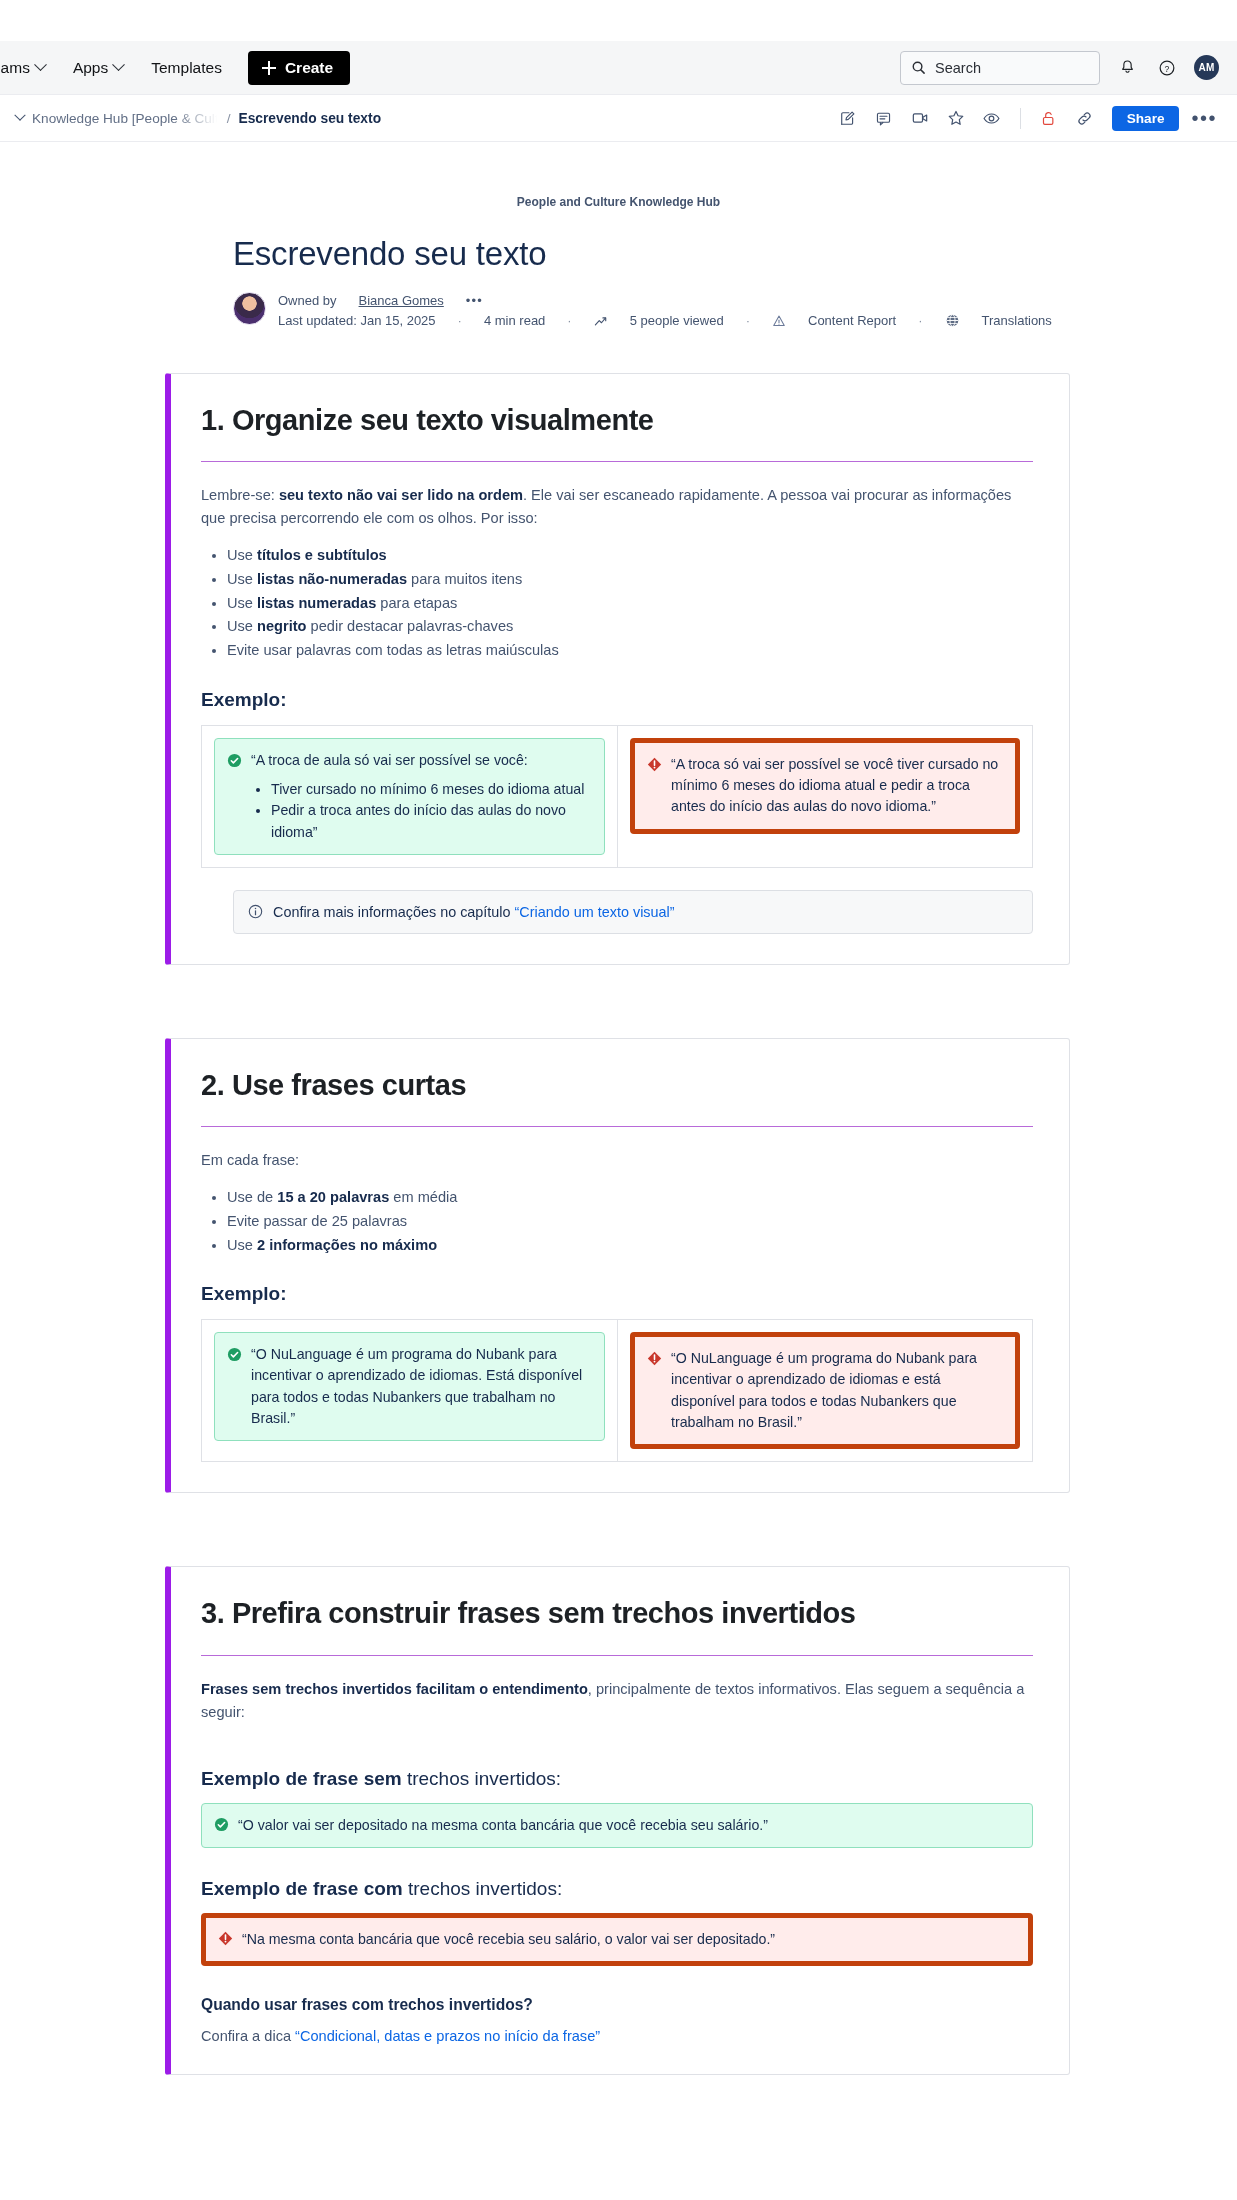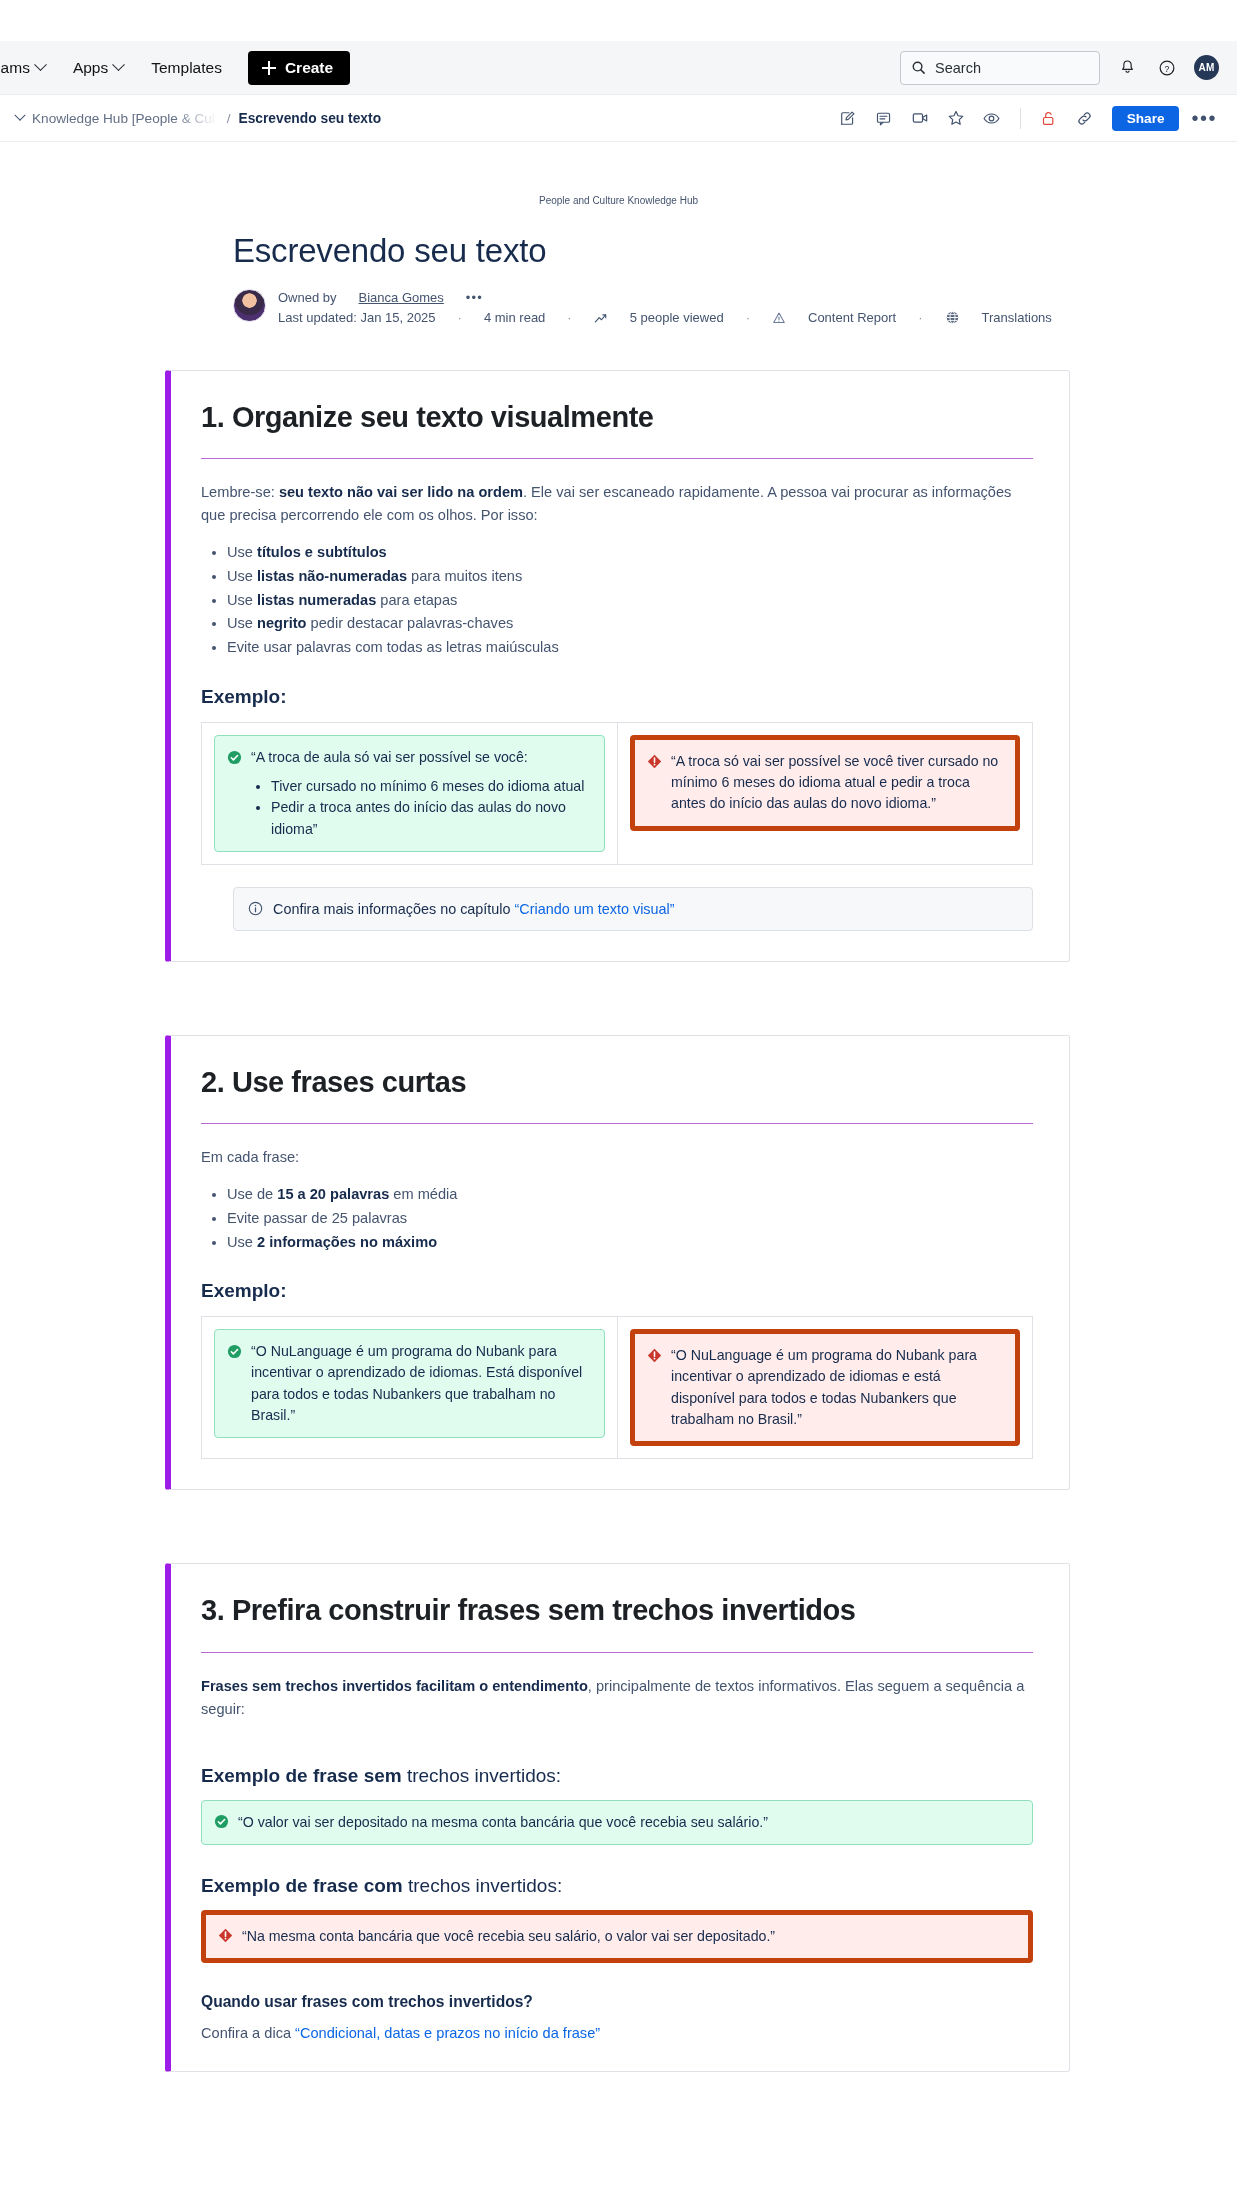--- a/index.html
+++ b/index.html
@@ -71,21 +71,21 @@
   .tool { width: 30px; height: 30px; display:flex; align-items:center; justify-content:center; border-radius:4px; cursor:pointer; }
   .vdiv { width: 1px; height: 21px; background: #dcdfe4; margin: 0 7px; }
   .share-btn {
     background: #0c66e4; color: #fff; font-size: 13.6px; font-weight: 600;
     padding: 5px 15px; border-radius: 4px; margin-left: 6px; cursor: pointer;
   }
   .dots { font-size: 20px; color: #42526e; letter-spacing: 1.5px; padding: 0 6px; cursor: pointer; line-height: 10px; }
 
   
   .page { position: absolute; left: 0; top: 142px; width: 1237px; }
-  .space-name { text-align: center; font-size: 10px; color: #44546f; padding-top: 53px; }
+  .space-name { text-align: center; font-size: 12px; color: #44546f; padding-top: 53px; font-weight: bold; }
   .title {
     font-size: 33px; font-weight: 400; color: #172b4d;
     padding: 26px 0 0 233px; letter-spacing: -.2px;
   }
   .byline { display: flex; gap: 12px; padding: 19px 0 0 233px; align-items: flex-start; }
   .avatar-doc {
     width: 33px; height: 33px; border-radius: 50%; flex: none;
     background: radial-gradient(circle at 50% 34%, #f0c0a0 0 27%, #3a2a4a 29% 56%, #4b2f6e 58% 100%);
     border: 1px solid #e2dced;
   }

